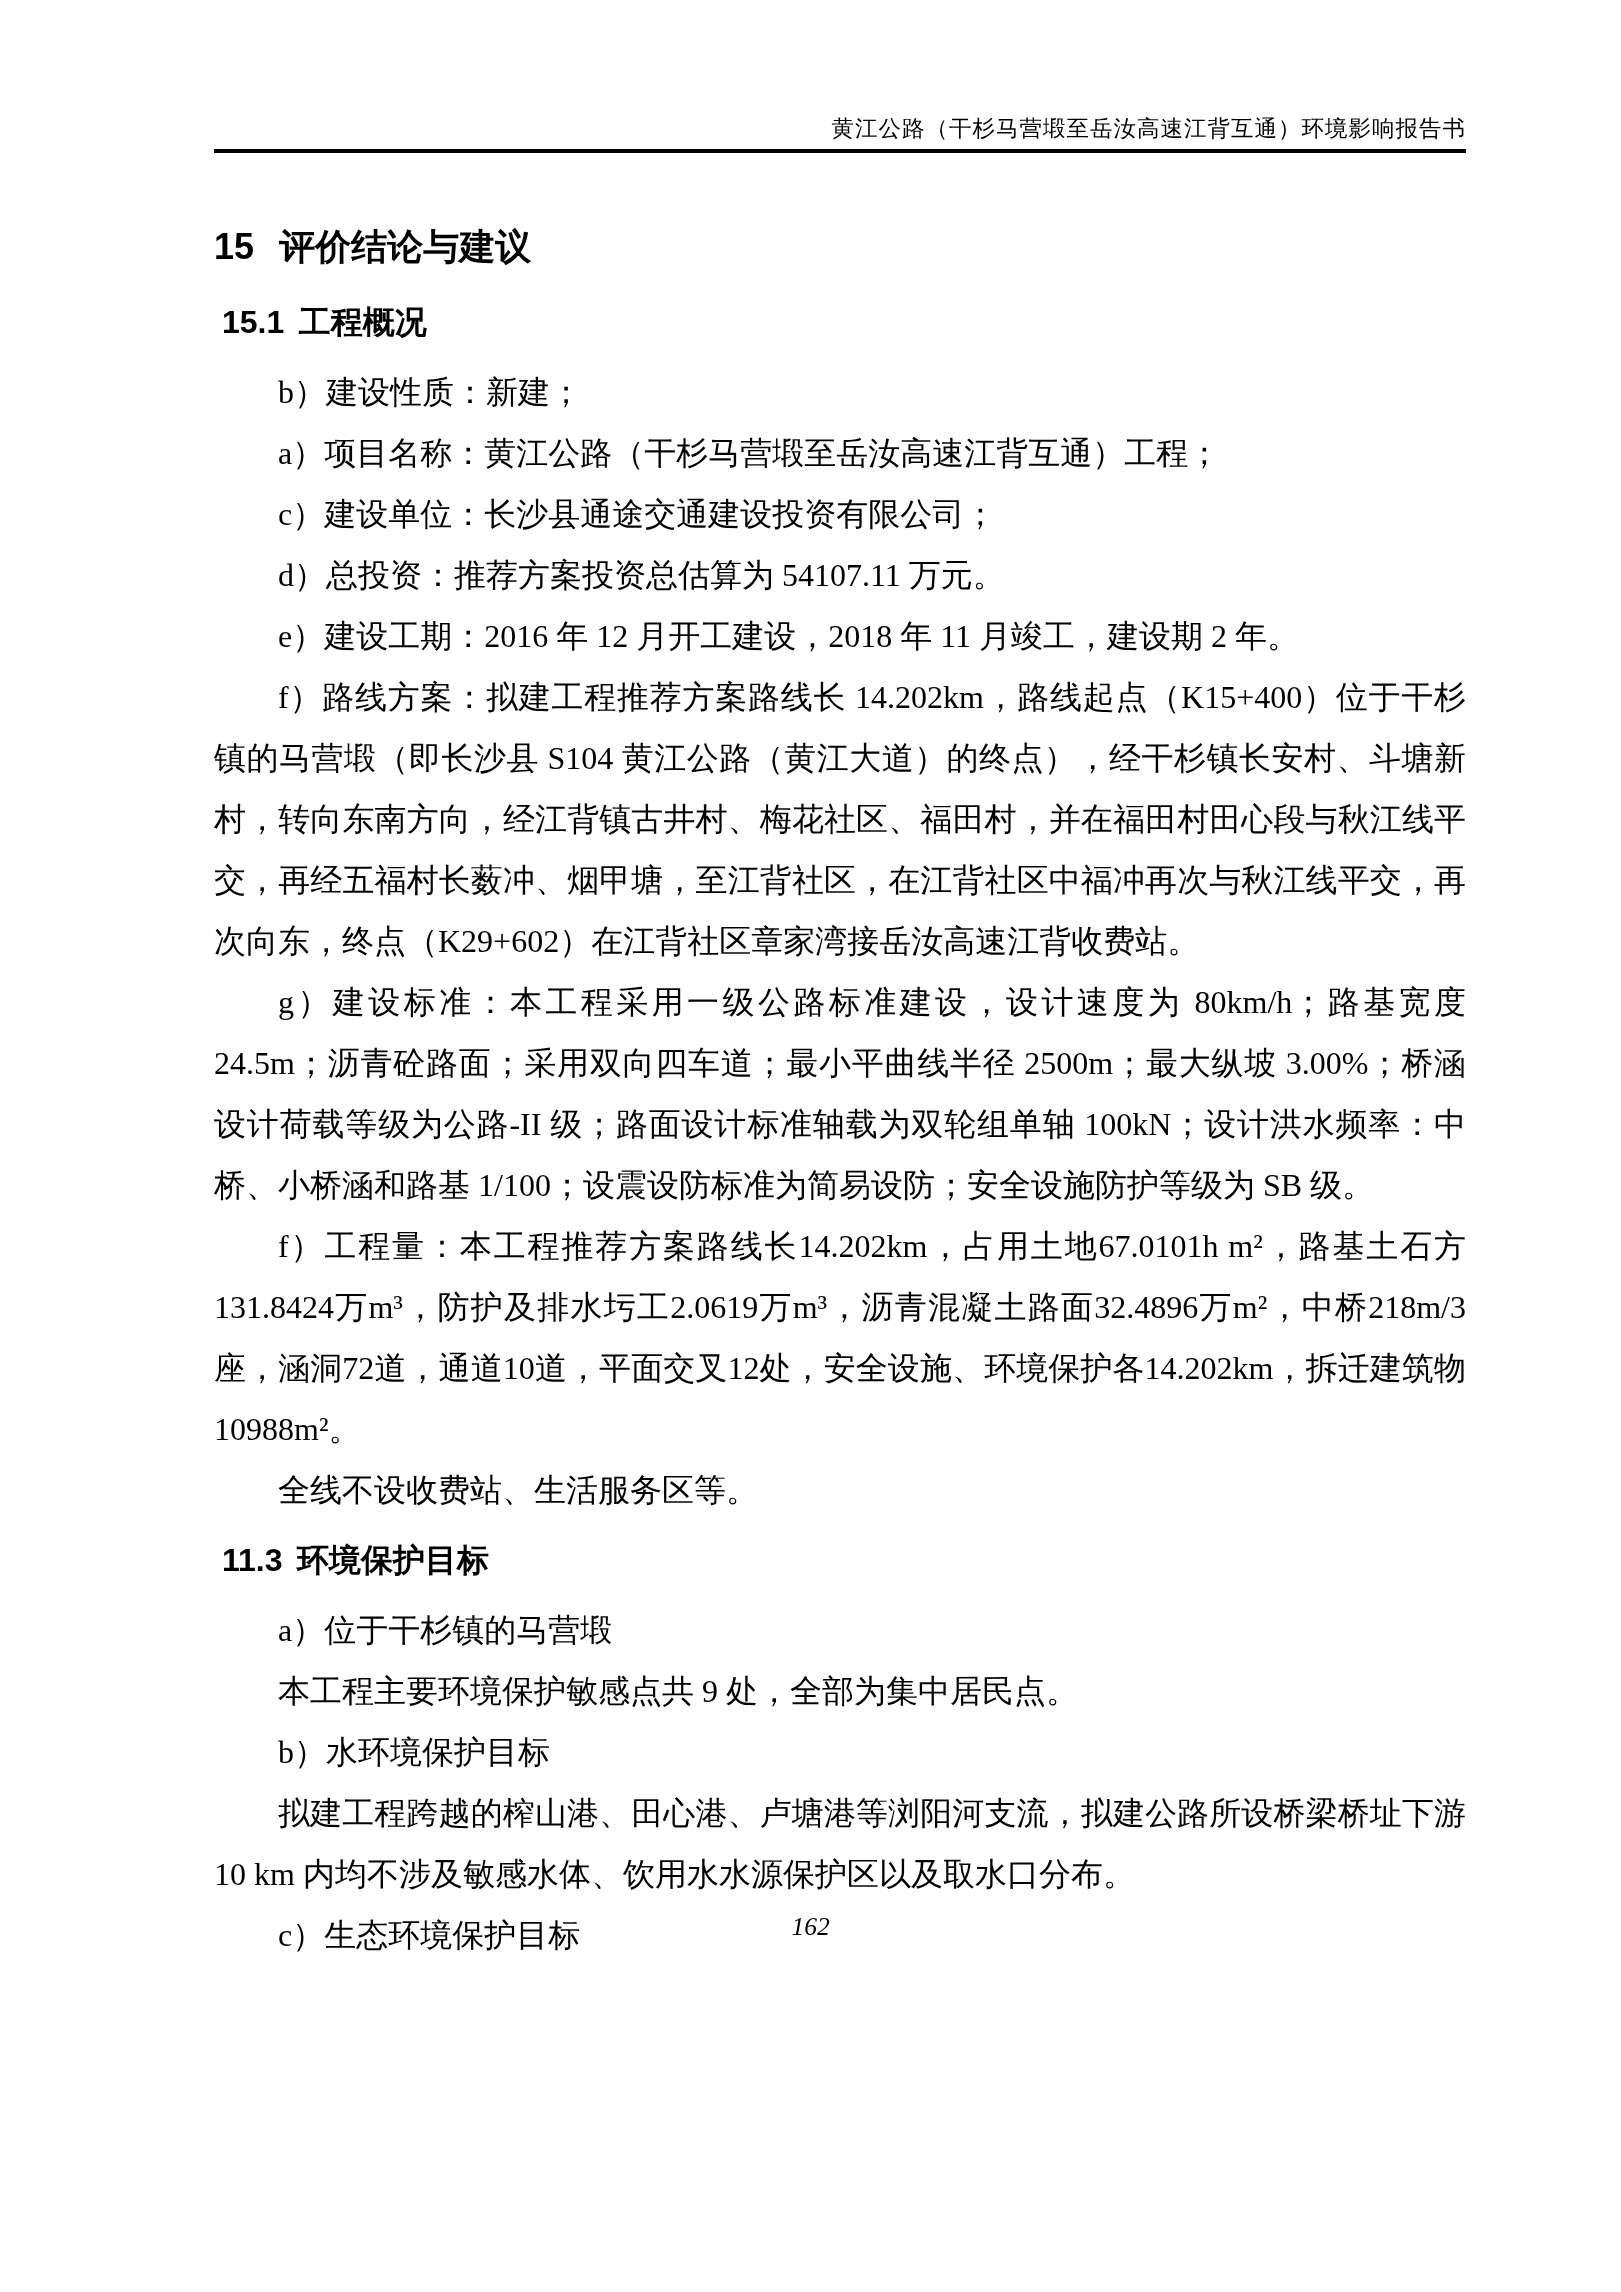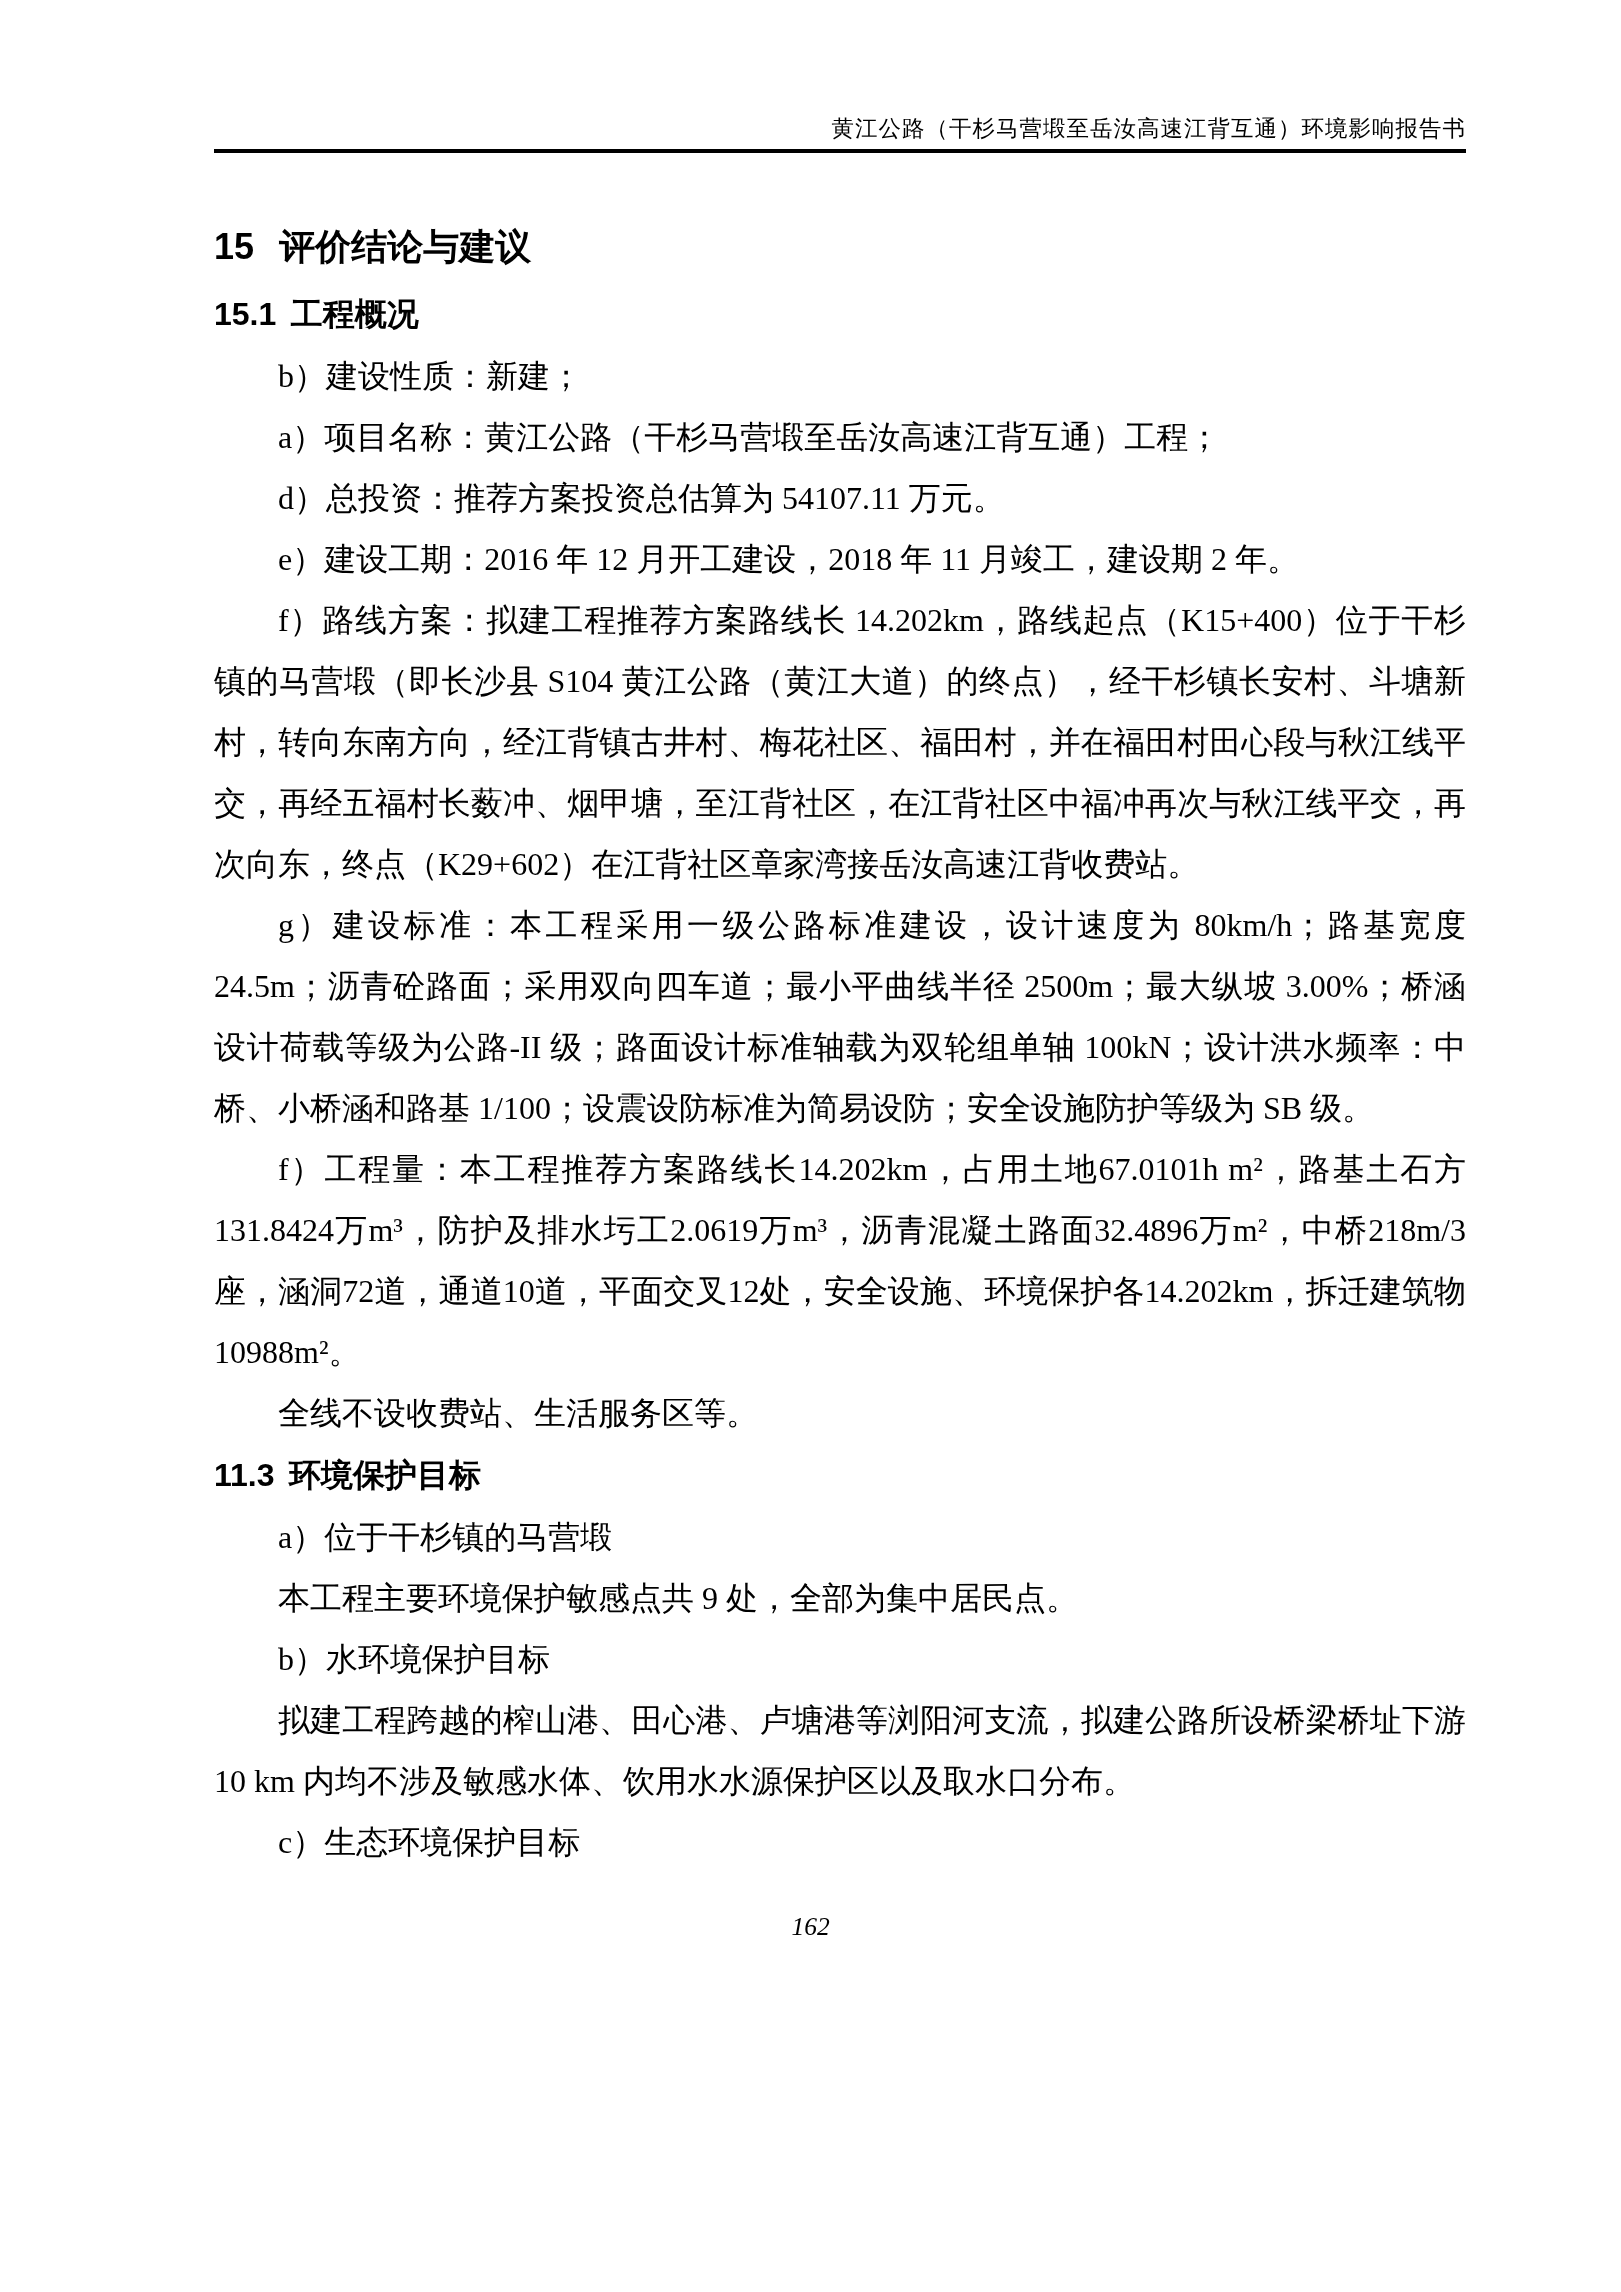--- a/index.html
+++ b/index.html
@@ -30,21 +30,21 @@
   }
   .h1-heading {
     margin: 57px 0 0 0;
     font-size: 36px;
     font-weight: bold;
     line-height: 73px;
     font-family: "Liberation Sans", "DejaVu Sans", sans-serif;
   }
   .h1-heading .sec-num { margin-right: 0.7em; }
   .h2-heading {
-    margin: 0;
+    margin: 8px;
     font-size: 32px;
     font-weight: bold;
     line-height: 63px;
     font-family: "Liberation Sans", "DejaVu Sans", sans-serif;
   }
   .h2-heading .sec-num { margin-right: 0.45em; }
   .body-para {
     margin: 0;
     font-size: 32px;
     line-height: 61px;
@@ -73,20 +73,21 @@
   <h1 class="h1-heading">
     <span class="sec-num">15</span><span>评价结论与建议</span>
   </h1>
 
   <h2 class="h2-heading">
     <span class="sec-num">15.1</span><span>工程概况</span>
   </h2>
 
   <p class="body-para">b）建设性质：新建；</p>
   <p class="body-para">a）项目名称：黄江公路（干杉马营塅至岳汝高速江背互通）工程；</p>
+  <p class="body-para">c）建设单位：长沙县通途交通建设投资有限公司；</p>
   <p class="body-para">d）总投资：推荐方案投资总估算为 54107.11 万元。</p>
   <p class="body-para">e）建设工期：2016 年 12 月开工建设，2018 年 11 月竣工，建设期 2 年。</p>
   <p class="body-para">f）路线方案：拟建工程推荐方案路线长 14.202km，路线起点（K15+400）位于干杉镇的马营塅（即长沙县 S104 黄江公路（黄江大道）的终点），经干杉镇长安村、斗塘新村，转向东南方向，经江背镇古井村、梅花社区、福田村，并在福田村田心段与秋江线平交，再经五福村长薮冲、烟甲塘，至江背社区，在江背社区中福冲再次与秋江线平交，再次向东，终点（K29+602）在江背社区章家湾接岳汝高速江背收费站。</p>
   <p class="body-para">g）建设标准：本工程采用一级公路标准建设，设计速度为 80km/h；路基宽度24.5m；沥青砼路面；采用双向四车道；最小平曲线半径 2500m；最大纵坡 3.00%；桥涵设计荷载等级为公路-II 级；路面设计标准轴载为双轮组单轴 100kN；设计洪水频率：中桥、小桥涵和路基 1/100；设震设防标准为简易设防；安全设施防护等级为 SB 级。</p>
   <p class="body-para">f）工程量：本工程推荐方案路线长14.202km，占用土地67.0101h m²，路基土石方131.8424万m³，防护及排水圬工2.0619万m³，沥青混凝土路面32.4896万m²，中桥218m/3座，涵洞72道，通道10道，平面交叉12处，安全设施、环境保护各14.202km，拆迁建筑物10988m²。</p>
   <p class="body-para">全线不设收费站、生活服务区等。</p>
 
   <h2 class="h2-heading">
     <span class="sec-num">11.3</span><span>环境保护目标</span>
   </h2>

